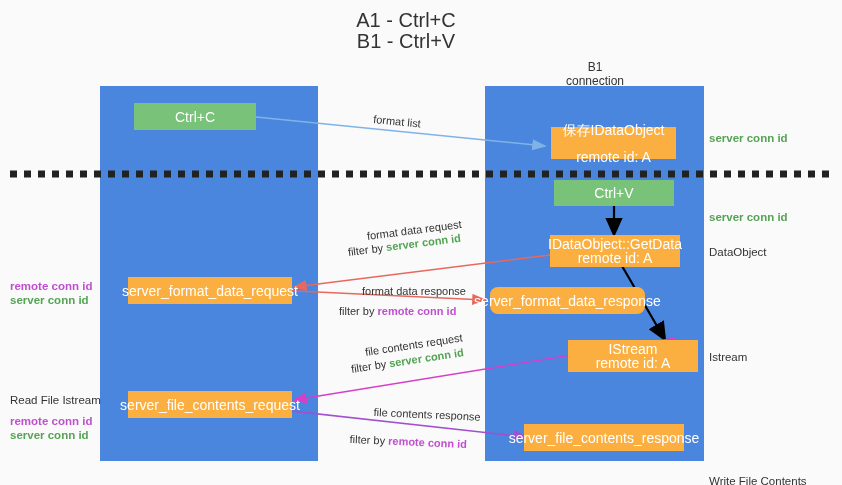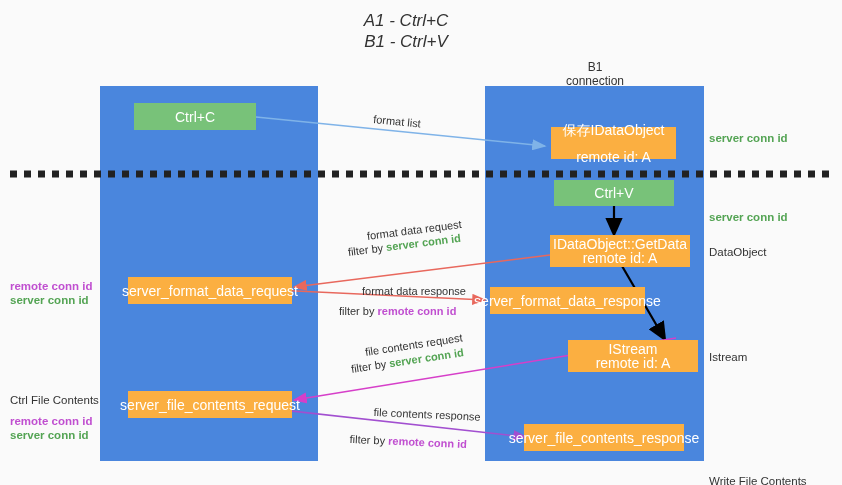--- a/index.html
+++ b/index.html
@@ -9,21 +9,21 @@
     font-family: "Liberation Sans", sans-serif;
     overflow: hidden;
     position: relative;
   }
   #stage { position: absolute; inset: 0; }
 
   svg.layer { position: absolute; left: 0; top: 0; width: 842px; height: 485px; pointer-events: none; }
 
   .title {
     position: absolute; left: 0; top: 10px; width: 812px;
-    text-align: center; font-size: 17px; color: #333; line-height: 21px; font-style: italic;
+    text-align: center; font-size: 20px; color: #333; line-height: 21px;
   }
 
   .col-head {
     position: absolute; text-align: center; font-size: 12px; color: #333; line-height: 14px;
   }
 
   .panel {
     position: absolute; background: #4a86dd;
   }
 
@@ -118,26 +118,26 @@
 
   <div class="box orange" style="left:551px; top:127px; width:125px; height:32px;gap:13px;">
     <span>保存IDataObject</span>
     <span>remote id: A</span>
   </div>
 
   <div class="box green" style="left:554px; top:180px; width:120px; height:26px;">
     <span>Ctrl+V</span>
   </div>
 
-  <div class="box orange" style="left:550px; top:235px; width:140px; height:32px;">
+  <div class="box orange" style="left:550px; top:235px; width:130px; height:32px;">
     <span>IDataObject::GetData</span>
     <span>remote id: A</span>
   </div>
 
-  <div class="box orange" style="left:490px; top:287px; width:155px; height:27px;">
+  <div class="box orange" style="left:490px; top:287px; width:155px; height:27px;border-radius:8px;">
     <span>server_format_data_response</span>
   </div>
 
   <div class="box orange" style="left:568px; top:340px; width:130px; height:32px;">
     <span>IStream</span>
     <span>remote id: A</span>
   </div>
 
   <div class="box orange" style="left:524px; top:424px; width:160px; height:27px;">
     <span>server_file_contents_response</span>
@@ -145,21 +145,21 @@
 
   <div class="sidelabel lbl-green" style="left:709px; top:131px;">server conn id</div>
   <div class="sidelabel lbl-green" style="left:709px; top:210px;">server conn id</div>
   <div class="sidelabel lbl-dark" style="left:709px; top:245px;">DataObject</div>
   <div class="sidelabel lbl-dark" style="left:709px; top:350px;">Istream</div>
   <div class="sidelabel lbl-dark" style="left:709px; top:431px;margin-top:43px;">Write File Contents</div>
 
   <div class="sidelabel lbl-purple" style="left:10px; top:279px;">remote conn id</div>
   <div class="sidelabel lbl-green" style="left:10px; top:293px;">server conn id</div>
 
-  <div class="sidelabel lbl-dark" style="left:10px; top:393px;">Ctrl File Contents</div>
+  <div class="sidelabel lbl-dark" style="left:10px; top:393px;">Read File Istream</div>
   <div class="sidelabel lbl-purple" style="left:10px; top:414px;">remote conn id</div>
   <div class="sidelabel lbl-green" style="left:10px; top:428px;">server conn id</div>
 
   <div class="annot" style="left:374px; top:112px; transform: rotate(5.5deg);">format list</div>
 
   <div class="annot" style="left:366px; top:229px; transform: rotate(-7.2deg);">format data request</div>
   <div class="annot" style="left:347px; top:245px; transform: rotate(-7.2deg);">
     <span>filter by </span><span class="g">server conn id</span>
   </div>
 

